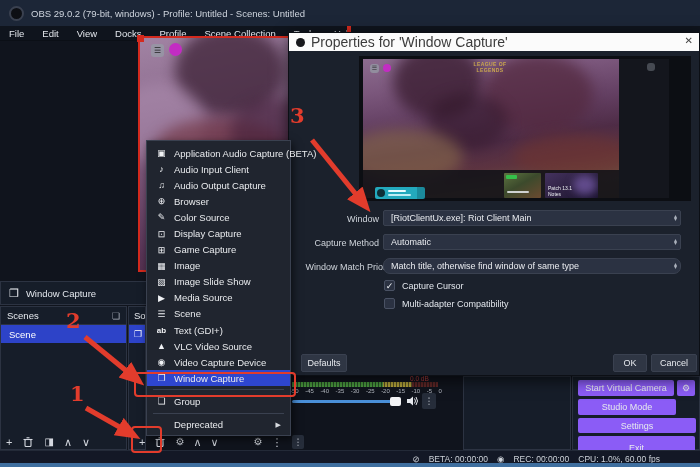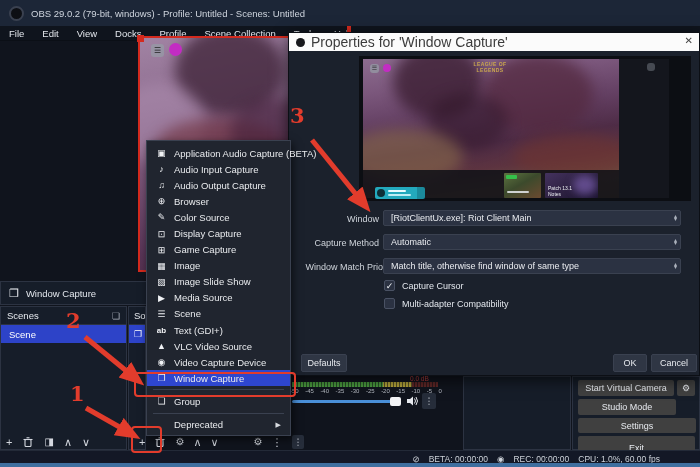--- a/index.html
+++ b/index.html
@@ -40,21 +40,21 @@
   .peak{font-size:6.5px;color:#c04040;}
   .meter-seg{position:absolute;height:5px;top:0;}
   .meter-grid{position:absolute;left:0;top:0;width:100%;height:5px;
       background:repeating-linear-gradient(90deg,transparent 0 2px,rgba(10,14,20,.55) 2px 3px);}
   .ticks{display:flex;justify-content:space-between;font-size:6px;color:#b6bbc4;}
   .slider-track{height:3px;background:#4a90d9;border-radius:2px;}
   .slider-handle{width:11px;height:9px;background:#f2f3f5;border-radius:2px;}
   .sq-btn{background:#262d3a;border-radius:2px;color:#cfd4db;display:flex;align-items:center;justify-content:center;font-size:9px;}
   
   .controls{left:572px;top:376px;width:128px;height:74px;z-index:2;background:#161d29;border:1px solid #2c3342;box-sizing:border-box;}
-  .ctl-btn{position:absolute;background:#404040;border-radius:2px;color:#e6e9ee;font-size:9px;display:flex;align-items:center;justify-content:center;}
+  .ctl-btn{position:absolute;background:#8b5cf6;border-radius:2px;color:#e6e9ee;font-size:9px;display:flex;align-items:center;justify-content:center;}
   
   .statusbar{left:0;top:450px;width:700px;height:17px;background:#131826;z-index:6;display:flex;align-items:center;justify-content:flex-end;gap:9px;padding-right:40px;box-sizing:border-box;border-top:1px solid #232a38;}
   .statusbar span{font-size:8.5px;color:#ccd1d8;}
   .bluestrip{left:0;top:463px;width:700px;height:4px;background:#3f6f9f;z-index:7;}
   
   .cmenu{left:146px;top:140px;width:145px;height:296px;background:#20252f;border:1px solid #3a4150;
          box-shadow:2px 3px 8px rgba(0,0,0,.6);z-index:5;padding:4px 0;box-sizing:border-box;}
   .cm-item{height:16.1px;display:flex;align-items:center;gap:7px;padding:0 9px;}
   .cm-item .ic{width:11px;font-size:9px;text-align:center;color:#f0f2f5;flex:0 0 11px;}
   .cm-item .lb{font-size:9.5px;color:#e9ebee;white-space:nowrap;}
@@ -229,21 +229,21 @@
   </div>
   <div class="abs bluestrip"></div>
 
   <div class="abs cmenu">
     <div class="cm-item">
         <span class="ic">▣</span>
         <span class="lb">Application Audio Capture (BETA)</span>
       </div>
     <div class="cm-item">
         <span class="ic">♪</span>
-        <span class="lb">Audio Input Capture</span>
+        <span class="lb">Audio Input Client</span>
       </div>
     <div class="cm-item">
         <span class="ic">♫</span>
         <span class="lb">Audio Output Capture</span>
       </div>
     <div class="cm-item">
         <span class="ic">⊕</span>
         <span class="lb">Browser</span>
       </div>
     <div class="cm-item">
@@ -352,21 +352,21 @@
     <div class="fld-label" style="left:0px;top:205px;">Capture Method</div>
     <div class="field" style="top:201px;">
       <span class="val">Automatic</span>
       <span class="spin">
           <span>▴</span>
           <span>▾</span>
         </span>
     </div>
 
     <div class="fld-label" style="left:16px;top:229px;">Window Match Priority</div>
-    <div class="field" style="top:225px;">
+    <div class="field" style="top:225px;border-radius:7px;">
       <span class="val">Match title, otherwise find window of same type</span>
       <span class="spin">
           <span>▴</span>
           <span>▾</span>
         </span>
     </div>
 
     <div class="cb" style="top:247px;">✓</div>
     <div class="cb-lbl" style="top:248px;">Capture Cursor</div>
     <div class="cb" style="top:265px;"></div>

